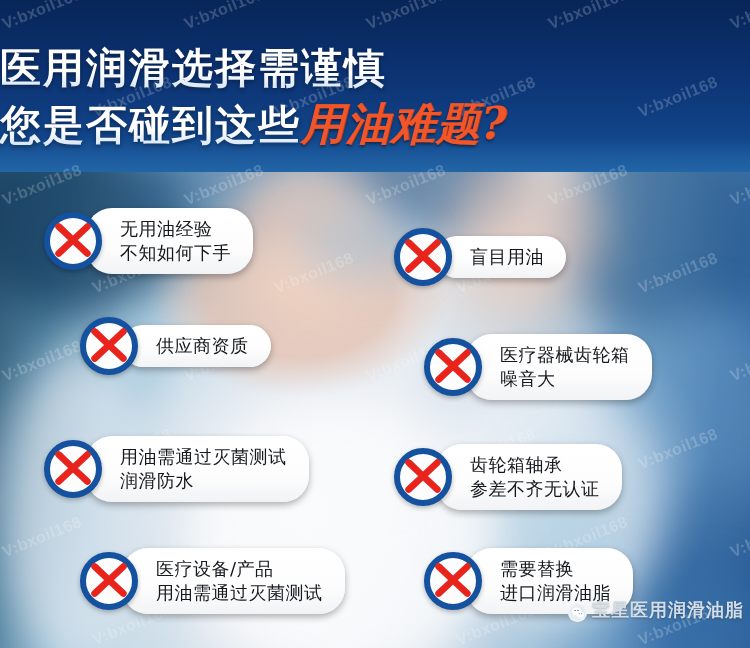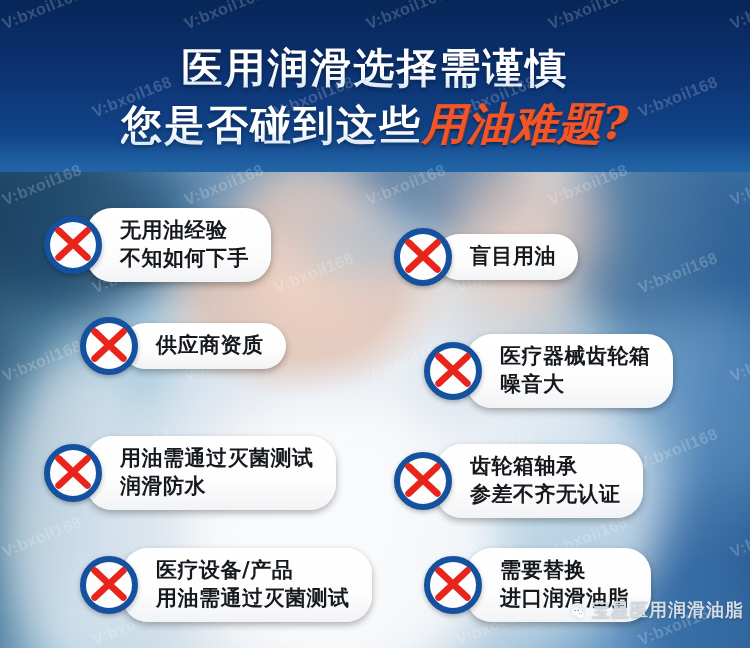--- a/index.html
+++ b/index.html
@@ -64,21 +64,21 @@
     position:absolute;
     color:rgba(255,255,255,.20);
     font-size:16px;font-weight:600;
     transform:rotate(-22deg);
     white-space:nowrap;
     letter-spacing:.5px;
     font-family:"Liberation Sans","DejaVu Sans",sans-serif;
   }
 
   
-  .title-wrap{position:absolute;left:0;top:44px;width:750px;z-index:6;text-align:center;}
+  .title-wrap{position:absolute;left:0;top:44px;width:750px;z-index:6;}
   .title1{
     font-size:41px;font-weight:bold;letter-spacing:2px;line-height:1.18;
     background:linear-gradient(180deg,#ffffff 0%,#ffffff 58%,#cfe0f3 100%);
     -webkit-background-clip:text;background-clip:text;color:transparent;
     -webkit-text-fill-color:transparent;
     filter:drop-shadow(0 2px 2px rgba(0,0,0,.35));
     font-family:"DejaVu Sans","Liberation Sans",sans-serif;
   }
   .title2{
     margin-top:6px;
@@ -121,21 +121,21 @@
   .pill{
     margin-left:-16px;
     background:linear-gradient(180deg,#ffffff 0%,#fdfdfd 60%,#f2f3f5 100%);
     border-radius:26px;
     box-shadow:0 3px 7px rgba(0,0,0,.30);
     padding:9px 22px 9px 34px;
     z-index:1;
   }
   .pill-line{
     color:#15181d;
-    font-size:21px;font-weight:bold;line-height:1.33;
+    font-size:18px;font-weight:normal;line-height:1.33;
     white-space:nowrap;
     font-family:"DejaVu Sans","Liberation Sans",sans-serif;
     letter-spacing:.5px;
   }
 
   
   .brand{
     position:absolute;right:6px;bottom:26px;z-index:9;
     display:flex;align-items:flex-end;gap:5px;
   }

